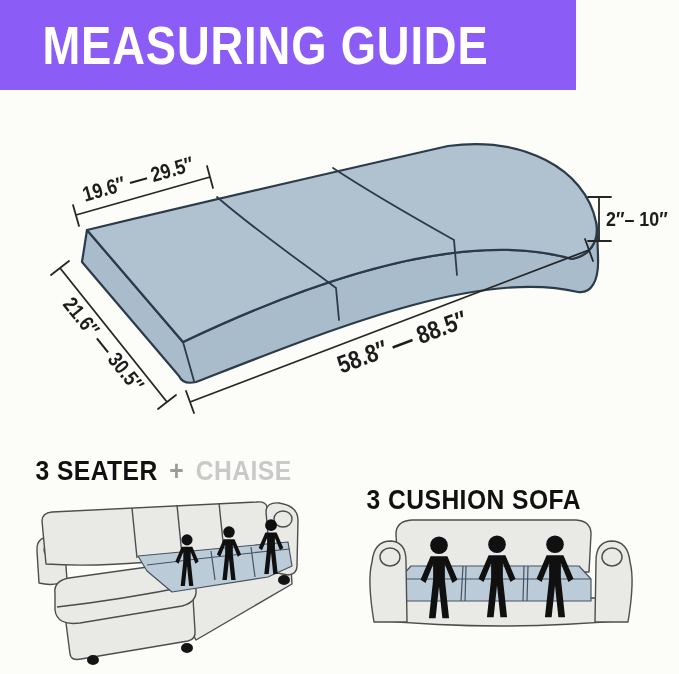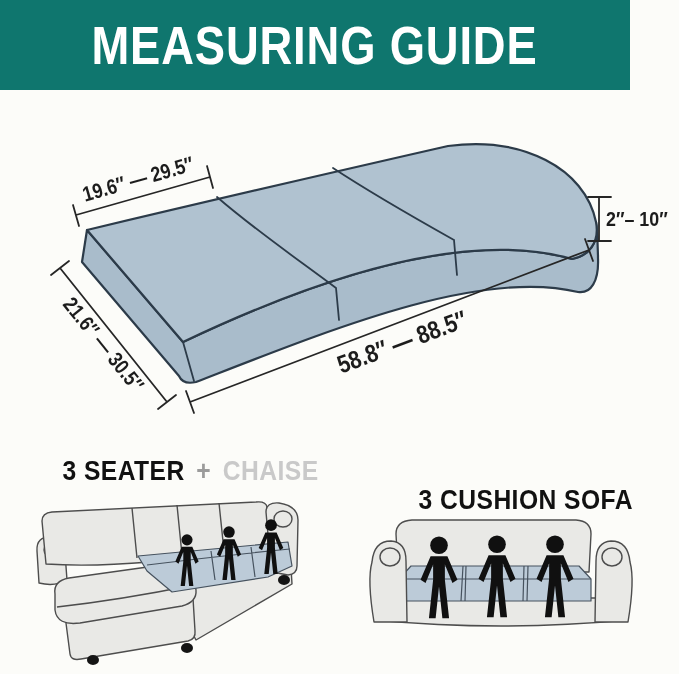--- a/index.html
+++ b/index.html
@@ -1,23 +1,23 @@
 <!DOCTYPE html>
 <html><head>
 <meta charset="utf-8">
 <style>
   html,body{margin:0;padding:0;}
   body{width:679px;height:674px;position:relative;background:#FCFCF9;overflow:hidden;
        font-family:"Liberation Sans",sans-serif;}
   .abs{position:absolute;}
-  .header{left:0;top:0;width:630px;height:90px;background:#0f766e;
-          display:flex;align-items:center;justify-content:center;}
+  .header{left:0;top:0;width:576px;height:90px;background:#8b5cf6;
+          display:flex;align-items:center;}
   .header-title{color:#FFFFFF;font-weight:bold;font-size:54px;letter-spacing:1px;
                 transform:scaleX(0.84);white-space:nowrap;}
-  .title-row{top:450px;height:42px;display:flex;align-items:center;justify-content:flex-end;}
+  .title-row{top:450px;height:42px;display:flex;align-items:center;justify-content:flex-start;}
   .title-left{left:18px;width:318px;}
   .title-right{left:352px;width:295px;margin-top:29px;}
   .title-text{font-weight:bold;font-size:28px;transform:scaleX(0.88);white-space:nowrap;letter-spacing:0.5px;}
   .t-dark{color:#111111;}
   .t-plus{color:#9B9B9B;margin:0 5px;}
   .t-light{color:#C9C9C9;}
   svg text{font-family:"Liberation Sans",sans-serif;}
 </style>
 </head>
 <body>

